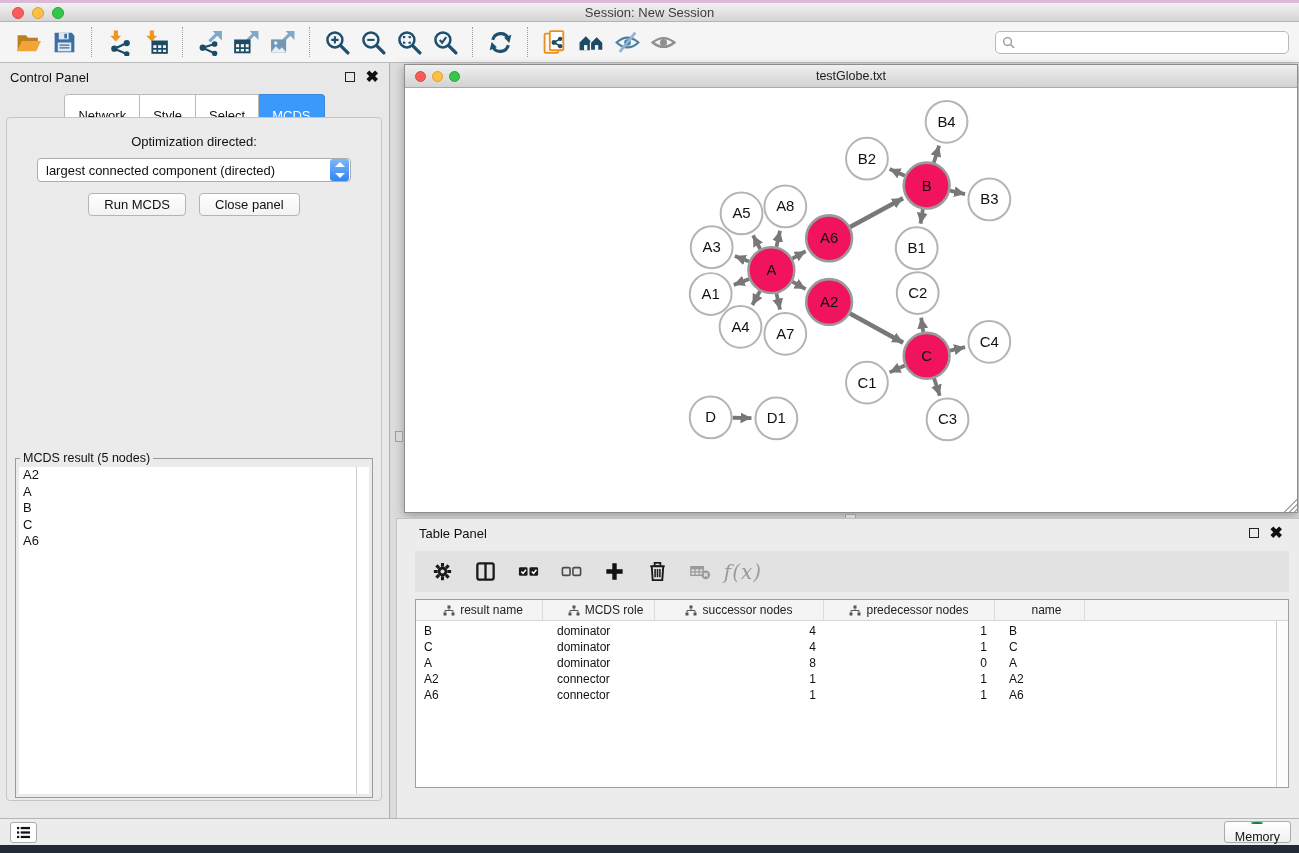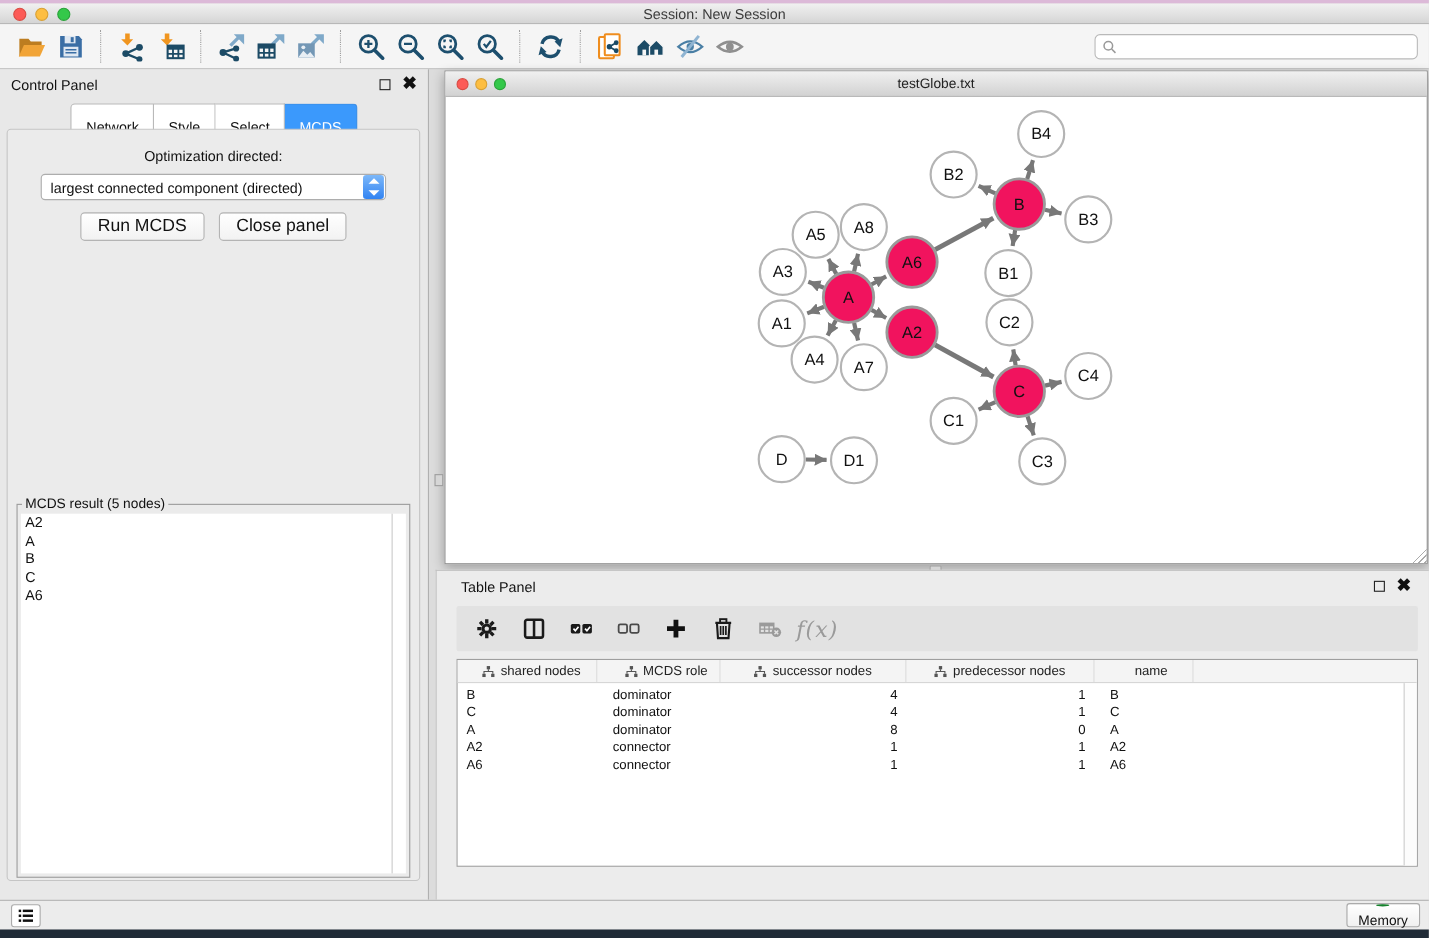--- a/index.html
+++ b/index.html
@@ -74,21 +74,21 @@
   #criterion-select .stepper {
     width:19px; height:22px; border-radius:3px; margin-right:1px;
     background:linear-gradient(#7db8f9,#3183f2); position:relative;
   }
   .stepper .up, .stepper .down { position:absolute; left:4.5px; width:0; height:0; border-left:5px solid transparent; border-right:5px solid transparent; }
   .stepper .up { top:3px; border-bottom:5px solid #fff; }
   .stepper .down { bottom:3px; border-top:5px solid #fff; }
   #cp-buttons { display:flex; justify-content:center; gap:13px; margin-top:11px; }
   .mac-btn {
     background:linear-gradient(#ffffff,#f2f2f2); border:1px solid #b4b4b4; border-radius:4px;
-    padding:3px 15px; font-size:16px; color:#111; font-family:"Liberation Sans",sans-serif;
+    padding:3px 15px; font-size:13px; color:#111; font-family:"Liberation Sans",sans-serif;
   }
 
   #result-box {
     position:absolute; left:8px; right:8px; top:340px; bottom:2px;
     border:1px solid #9b9b9b;
   }
   #result-legend {
     position:absolute; top:-8px; left:4px; font-size:12.5px; color:#111;
     background:#ebebeb; padding:0 3px;
   }
@@ -526,21 +526,21 @@
   </div>
   <div id="tp-table">
     <div id="tp-thead">
         <div class="th c0">
           <svg width="12" height="11" viewBox="0 0 12 11">
             <rect x="4.5" y="0.5" width="3" height="3" fill="#555"></rect>
             <rect x="0.5" y="7.5" width="3" height="3" fill="#555"></rect>
             <rect x="8.5" y="7.5" width="3" height="3" fill="#555"></rect>
             <path d="M6 3.5 V5.5 M2 7.5 V5.5 H10 V7.5" stroke="#555" fill="none"></path>
           </svg>
-          <span>shared nodes</span>
+          <span>result name</span>
         </div>
         <div class="th c1">
           <svg width="12" height="11" viewBox="0 0 12 11">
             <rect x="4.5" y="0.5" width="3" height="3" fill="#555"></rect>
             <rect x="0.5" y="7.5" width="3" height="3" fill="#555"></rect>
             <rect x="8.5" y="7.5" width="3" height="3" fill="#555"></rect>
             <path d="M6 3.5 V5.5 M2 7.5 V5.5 H10 V7.5" stroke="#555" fill="none"></path>
           </svg>
           <span>MCDS role</span>
         </div>

